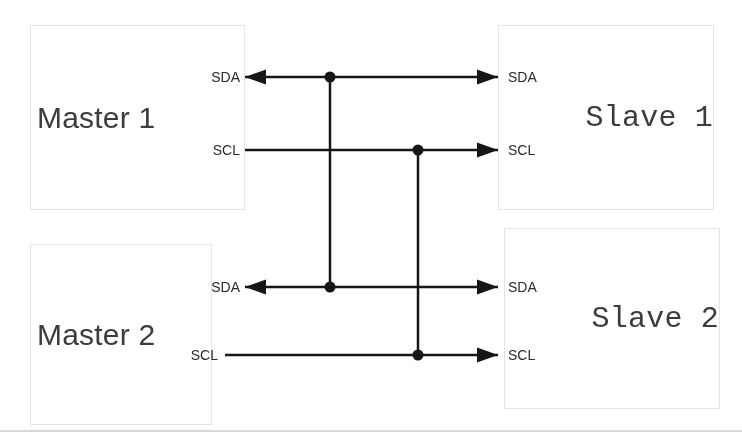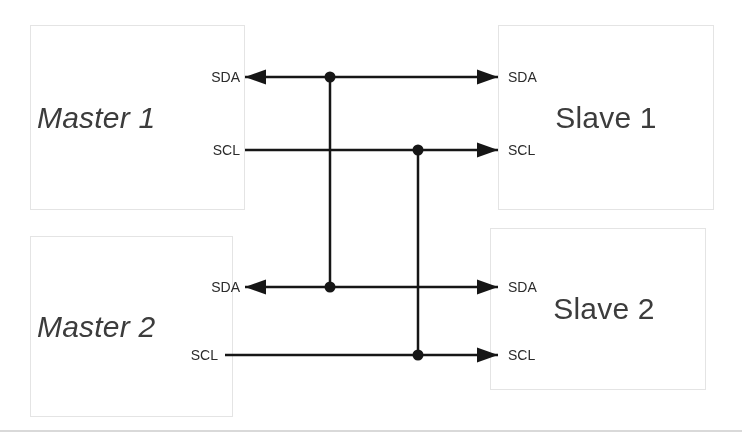--- a/index.html
+++ b/index.html
@@ -14,34 +14,34 @@
     overflow: hidden;
   }
 
   .box {
     position: absolute;
     background: #ffffff;
     border: 1px solid #e4e4e4;
     display: flex;
     align-items: center;
   }
-  .box.master { justify-content: flex-start; padding-left: 6px; font-style: italic; }
-  .box.slave  { justify-content: center; }
+  .box.master { justify-content: flex-start; padding-left: 6px; }
+  .box.slave  { justify-content: flex-end; font-family: Liberation Mono, monospace; }
 
   .box-title {
     font-size: 30px;
     color: #3c3c3c;
     letter-spacing: 0.2px;
     white-space: nowrap;
   }
 
   #master1-box { left: 30px;  top: 25px;  width: 215px; height: 185px; }
   #slave1-box  { left: 498px; top: 25px;  width: 216px; height: 185px; }
-  #master2-box { left: 30px;  top: 236px; width: 203px; height: 181px; }
-  #slave2-box  { left: 490px; top: 228px; width: 216px; height: 162px; padding-left: 12px; }
+  #master2-box { left: 30px;  top: 244px; width: 182px; height: 181px; }
+  #slave2-box  { left: 504px; top: 228px; width: 216px; height: 181px; padding-left: 12px; }
 
   .pin {
     position: absolute;
     font-size: 14px;
     line-height: 22px;
     color: #2b2b2b;
     white-space: nowrap;
   }
   .pin.right-align { text-align: right; }
 

